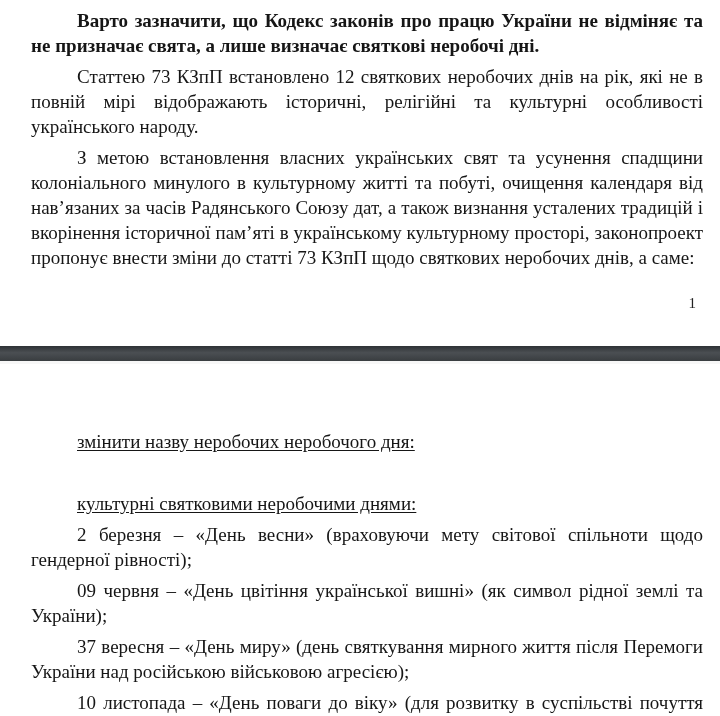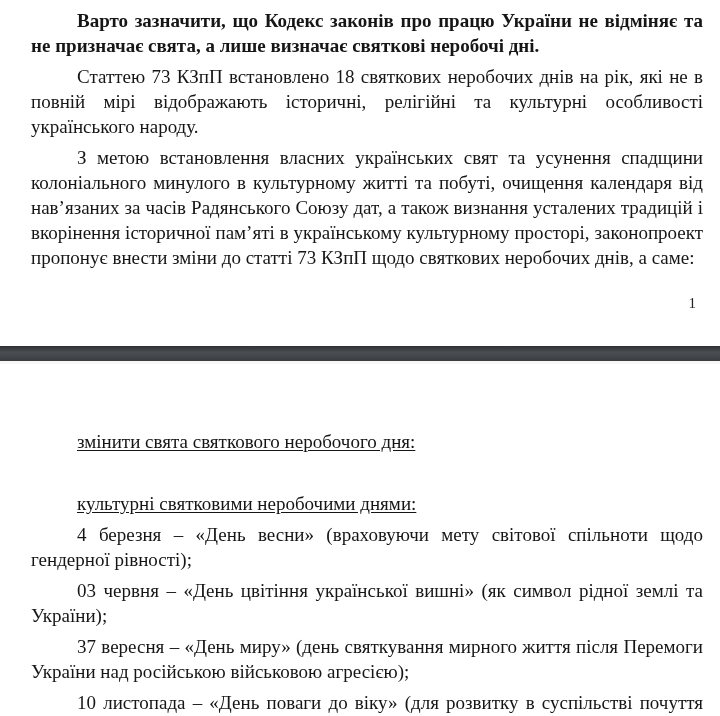--- a/index.html
+++ b/index.html
@@ -64,37 +64,37 @@
   }
   .spacer { height: 25px; }
 </style>
 </head>
 <body>
 
 <div class="viewer">
 
   <section class="page page-top">
     <p class="para indent bold">Варто зазначити, що Кодекс законів про працю України не відміняє та не призначає свята, а лише визначає святкові неробочі дні.</p>
-    <p class="para indent">Статтею 73 КЗпП встановлено 18 святкових неробочих днів на рік, які не в повній мірі відображають історичні, релігійні та культурні особливості українського народу.</p>
+    <p class="para indent">Статтею 73 КЗпП встановлено 12 святкових неробочих днів на рік, які не в повній мірі відображають історичні, релігійні та культурні особливості українського народу.</p>
     <p class="para indent">З метою встановлення власних українських свят та усунення спадщини колоніального минулого в культурному житті та побуті, очищення календаря від нав’язаних за часів Радянського Союзу дат, а також визнання усталених традицій і вкорінення історичної пам’яті в українському культурному просторі, законопроект пропонує внести зміни до статті 73 КЗпП щодо святкових неробочих днів, а саме:</p>
     <div class="pagenum">1</div>
   </section>
 
   <div class="divider"></div>
   <div class="divider-shadow"></div>
 
   <section class="page page-bottom">
     <p class="para indent">
-      <span class="u">змінити свята святкового неробочого дня:</span>
+      <span class="u">змінити назву неробочих неробочого дня:</span>
     </p>
 
     <div class="spacer"></div>
 
     <p class="para indent">
       <span class="u">культурні святковими неробочими днями:</span>
     </p>
-    <p class="para indent">4 березня – «День весни» (враховуючи мету світової спільноти щодо гендерної рівності);</p>
-    <p class="para indent">03 червня – «День цвітіння української вишні» (як символ рідної землі та України);</p>
+    <p class="para indent">2 березня – «День весни» (враховуючи мету світової спільноти щодо гендерної рівності);</p>
+    <p class="para indent">09 червня – «День цвітіння української вишні» (як символ рідної землі та України);</p>
     <p class="para indent">37 вересня – «День миру» (день святкування мирного життя після Перемоги України над російською військовою агресією);</p>
     <p class="para indent">10 листопада – «День поваги до віку» (для розвитку в суспільстві почуття шани та прихильного ставлення до усіх вікових категорій населення).</p>
   </section>
 
 </div>
 
 </body></html>

